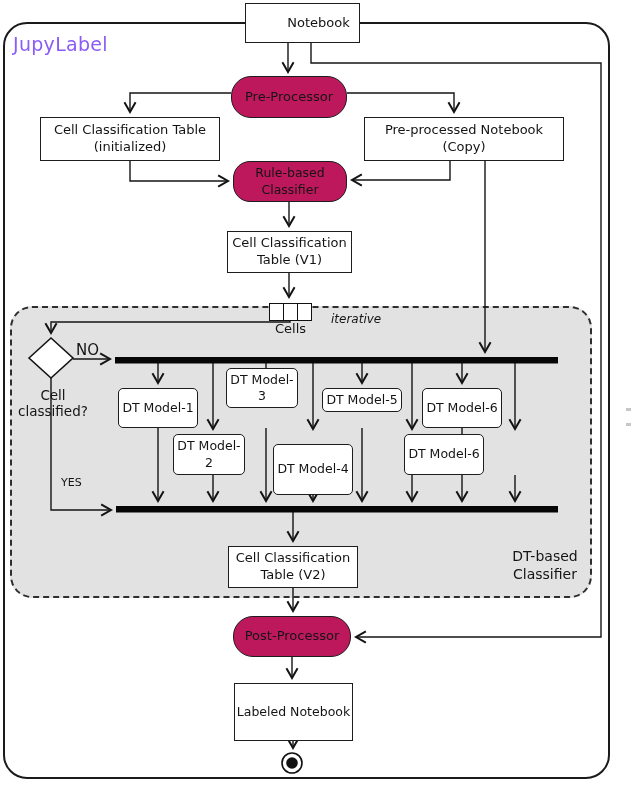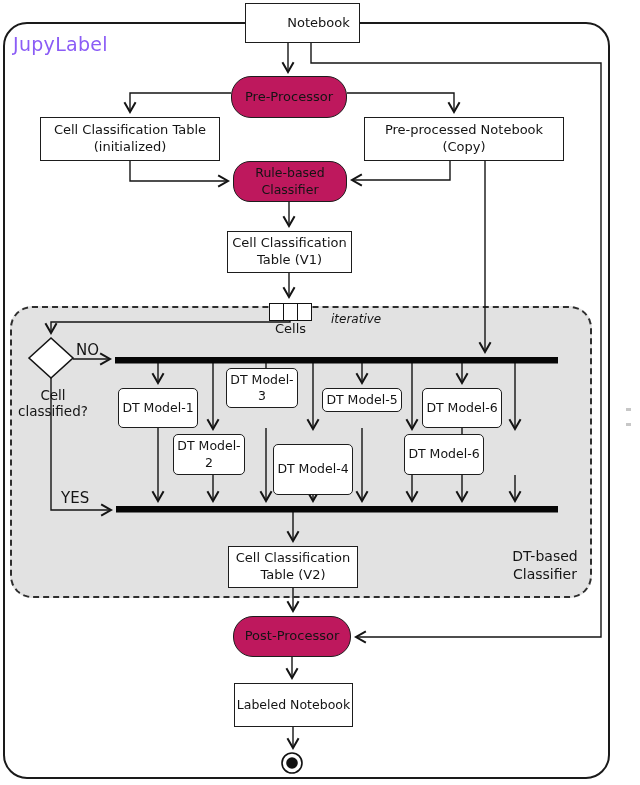--- a/index.html
+++ b/index.html
@@ -146,21 +146,21 @@
     <div class="cmp"></div>
   </div>
   <div class="lbl" style="left:263px;top:321px;width:55px;text-align:center;font-size:13px;">Cells</div>
   <div class="lbl" style="left:331px;top:312px;font-size:12px;font-style:italic;">iterative</div>
 
   <div class="lbl" style="left:76px;top:341px;font-size:15px;">NO</div>
   <div class="lbl" style="left:6px;top:387px;width:94px;text-align:center;font-size:13.5px;line-height:1.2;">
     <span style="display:block;">Cell</span>
     <span style="display:block;">classified?</span>
   </div>
-  <div class="lbl" style="left:61px;top:489px;font-size:15px;">YES</div>
+  <div class="lbl" style="left:61px;top:476px;font-size:11px;">YES</div>
 
   <div class="node model" style="left:118px;top:388px;width:80px;height:40px;">
     <span>DT Model-1</span>
   </div>
   <div class="node model" style="left:226px;top:368px;width:72px;height:40px;">
     <span>DT Model-3</span>
   </div>
   <div class="node model" style="left:322px;top:388px;width:80px;height:24px;">
     <span>DT Model-5</span>
   </div>
@@ -185,20 +185,20 @@
 
   <div class="lbl" style="left:493px;top:548px;width:104px;text-align:center;font-size:14px;line-height:1.25;">
     <span style="display:block;">DT-based</span>
     <span style="display:block;">Classifier</span>
   </div>
 
   <div class="node pill" style="left:233px;top:616px;width:118px;height:41px;">
     <span>Post-Processor</span>
   </div>
 
-  <div class="node" style="left:234px;top:683px;width:119px;height:44px;font-size:12.5px;">
+  <div class="node" style="left:234px;top:683px;width:119px;height:58px;font-size:12.5px;">
     <span>Labeled Notebook</span>
   </div>
 
   <div class="artifact" style="left:626px;top:408px;width:5px;height:3px;"></div>
   <div class="artifact" style="left:626px;top:423px;width:5px;height:3px;"></div>
 
 </div>
 
 </body></html>

